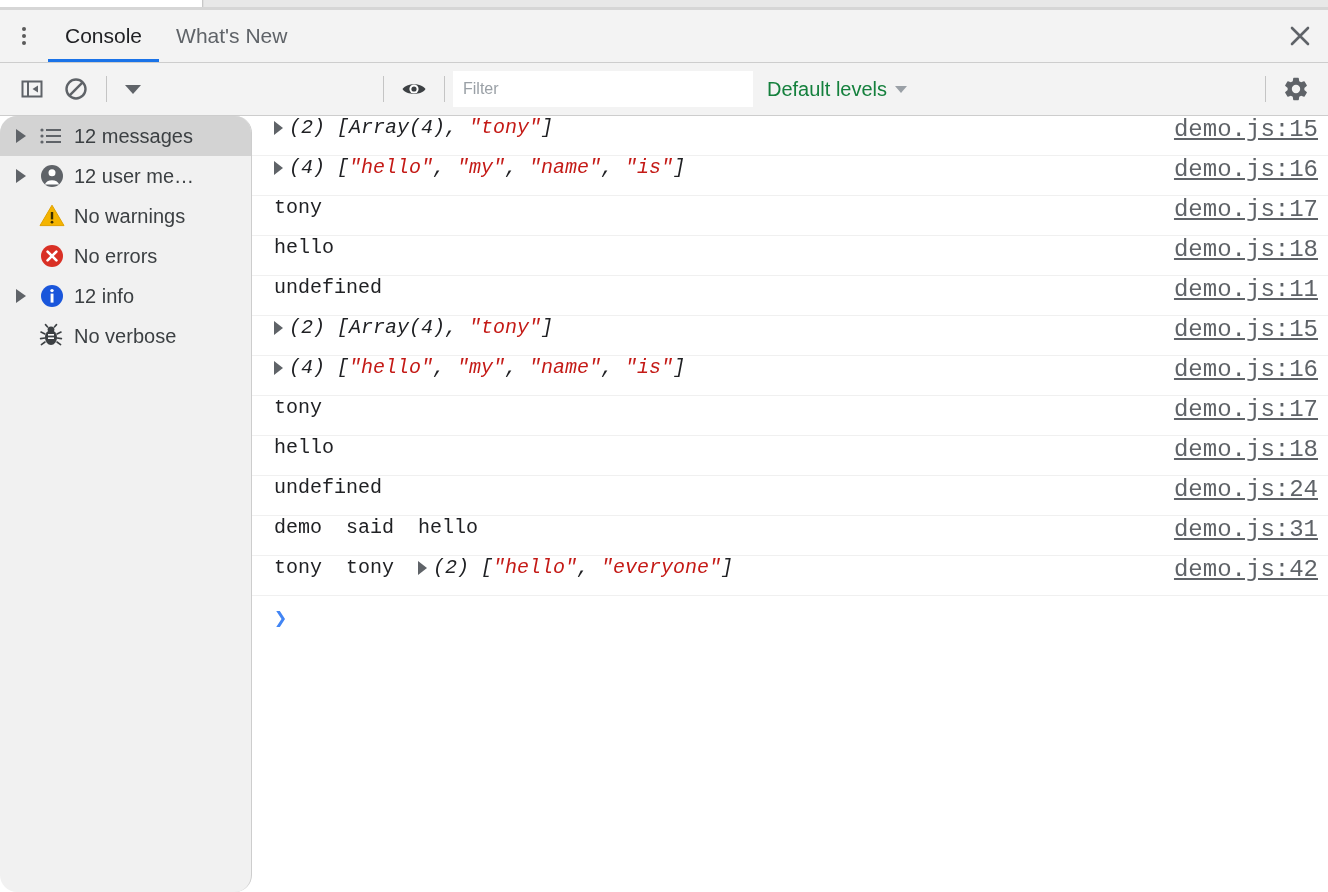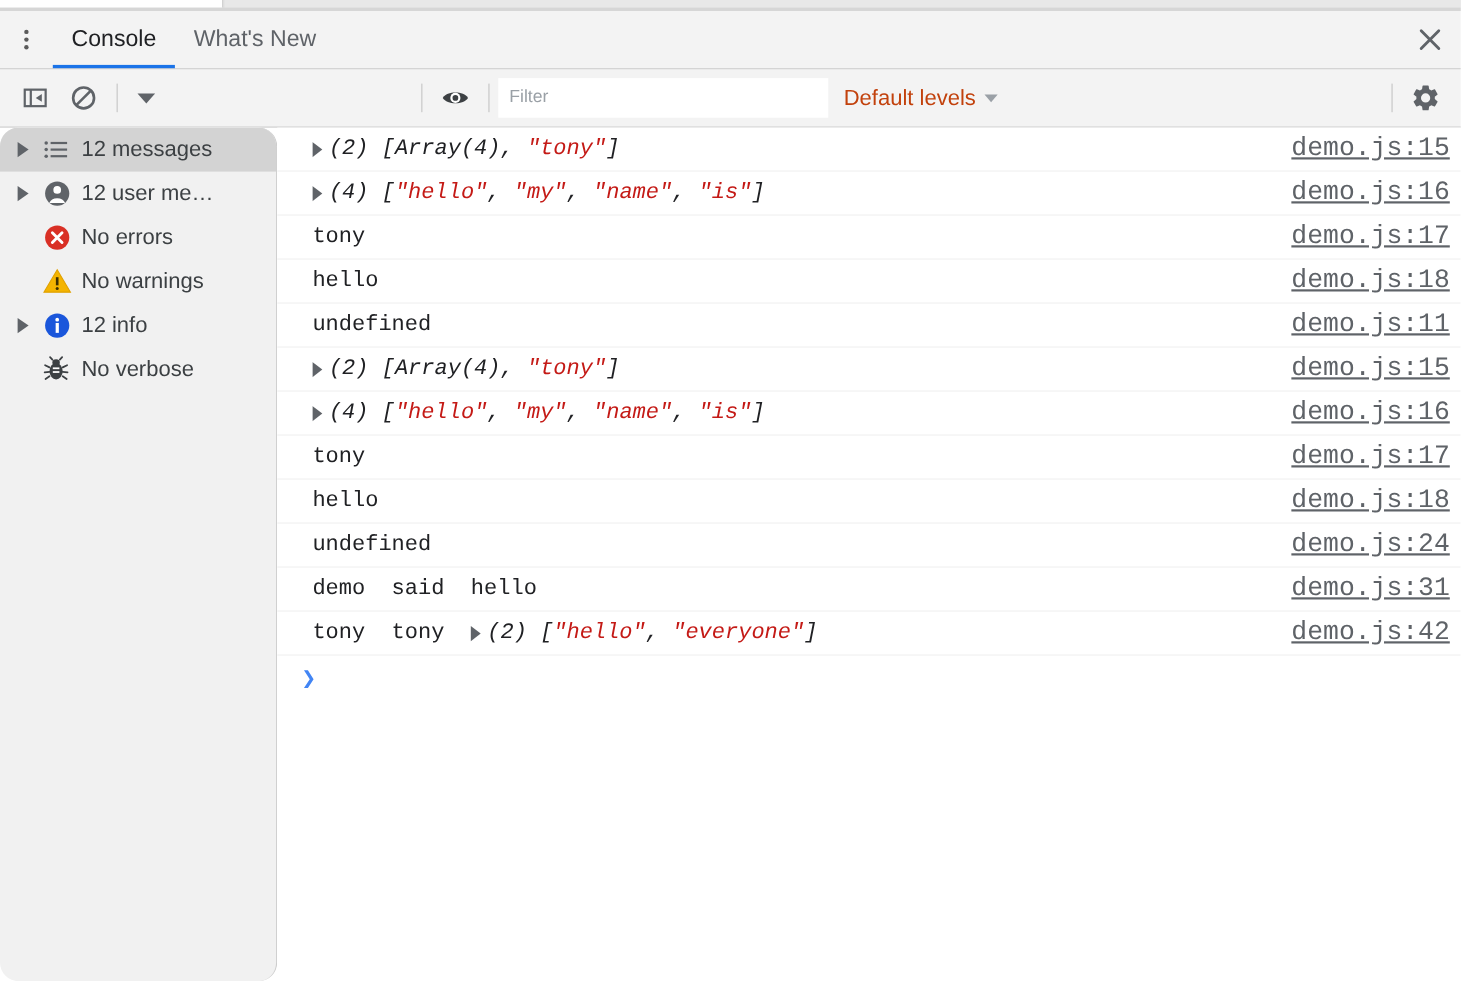--- a/index.html
+++ b/index.html
@@ -177,21 +177,21 @@
     font-family: "Liberation Sans", sans-serif;
     box-sizing: border-box;
     flex: none;
   }
   .filter-input::placeholder { color: #9aa0a6; }
   .levels {
     display: flex;
     align-items: center;
     gap: 8px;
     font-size: 20px;
-    color: #c2410c;
+    color: #15803d;
     padding: 0 14px;
     cursor: pointer;
     flex: none;
   }
   .levels .small-caret {
     width: 0;
     height: 0;
     border-left: 6px solid transparent;
     border-right: 6px solid transparent;
     border-top: 7px solid #9aa0a6;
@@ -258,23 +258,23 @@
     background: #ffffff;
     min-width: 0;
     overflow: hidden;
     display: flex;
     flex-direction: column;
   }
   .msg {
     min-height: 40px;
     border-bottom: 1px solid #f0f0f0;
     display: flex;
-    align-items: center;
-    box-sizing: border-box;
-    padding-left: 32px;
+    align-items: flex-start;
+    box-sizing: border-box;
+    padding-left: 22px;
     padding-right: 10px;
     gap: 37px;
   }
   .msg-content {
     flex: 1;
     font-family: "Liberation Mono", "DejaVu Sans Mono", monospace;
     font-size: 20px;
     color: #202124;
     white-space: pre;
     display: flex;
@@ -431,37 +431,37 @@
             <path d="M6.8 22.5 A7.6 6.4 0 0 1 21.2 22.5 Z" fill="#ffffff"></path>
           </svg>
         </span>
         <span class="side-label">12 user me…</span>
       </div>
 
       <div class="side-row">
         <span class="side-arrow"></span>
         <span class="side-icon">
           <svg width="28" height="28" viewBox="0 0 28 28">
-            <circle cx="14" cy="14" r="11" fill="#d93025"></circle>
-            <path d="M9.6 9.6 L18.4 18.4 M18.4 9.6 L9.6 18.4" stroke="#ffffff" stroke-width="2.6" stroke-linecap="round"></path>
-          </svg>
-        </span>
-        <span class="side-label">No errors</span>
-      </div>
-
-      <div class="side-row">
-        <span class="side-arrow"></span>
-        <span class="side-icon">
-          <svg width="28" height="28" viewBox="0 0 28 28">
             <path d="M14 3.2 L26 23.6 L2 23.6 Z" fill="#f4b400" stroke="#e0a100" stroke-width="1"></path>
             <rect x="12.8" y="10" width="2.4" height="7.4" fill="#3c2f00"></rect>
             <circle cx="14" cy="20.2" r="1.4" fill="#3c2f00"></circle>
           </svg>
         </span>
         <span class="side-label">No warnings</span>
+      </div>
+
+      <div class="side-row">
+        <span class="side-arrow"></span>
+        <span class="side-icon">
+          <svg width="28" height="28" viewBox="0 0 28 28">
+            <circle cx="14" cy="14" r="11" fill="#d93025"></circle>
+            <path d="M9.6 9.6 L18.4 18.4 M18.4 9.6 L9.6 18.4" stroke="#ffffff" stroke-width="2.6" stroke-linecap="round"></path>
+          </svg>
+        </span>
+        <span class="side-label">No errors</span>
       </div>
 
       <div class="side-row">
         <span class="side-arrow">
             <span class="tri"></span>
           </span>
         <span class="side-icon">
           <svg width="28" height="28" viewBox="0 0 28 28">
             <circle cx="14" cy="14" r="11" fill="#1a56db"></circle>
             <circle cx="14" cy="8.6" r="1.7" fill="#ffffff"></circle>

